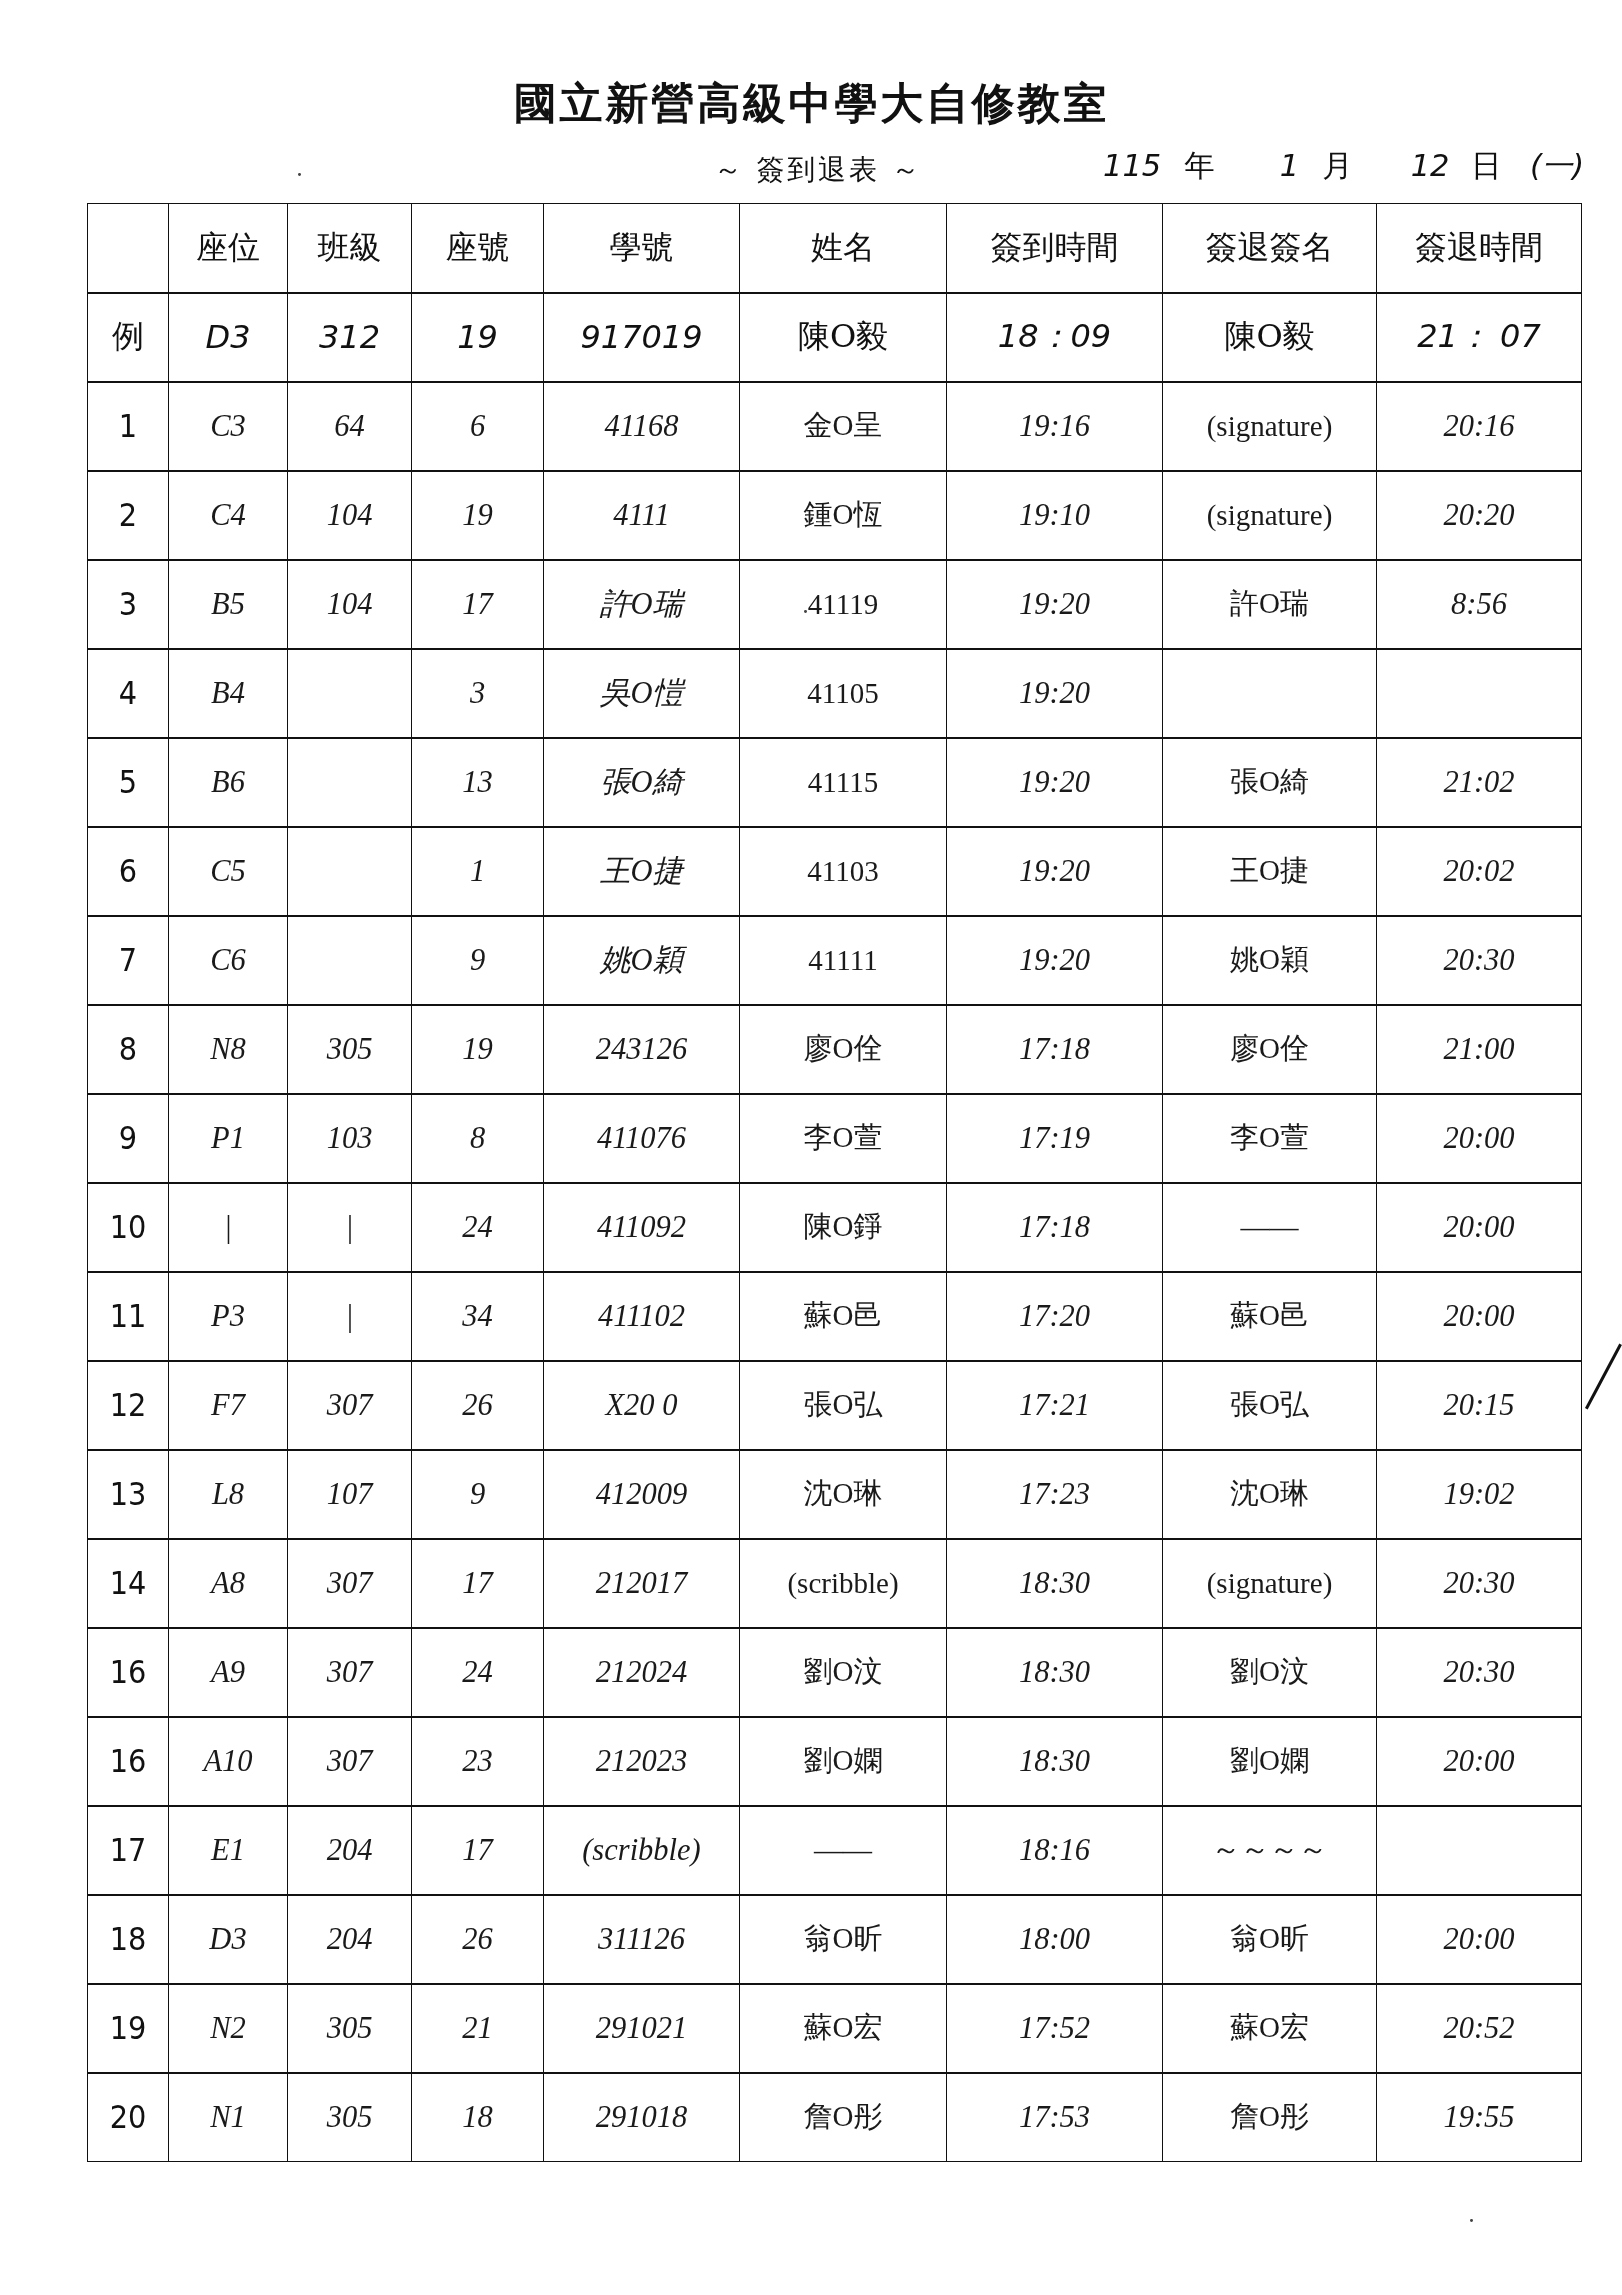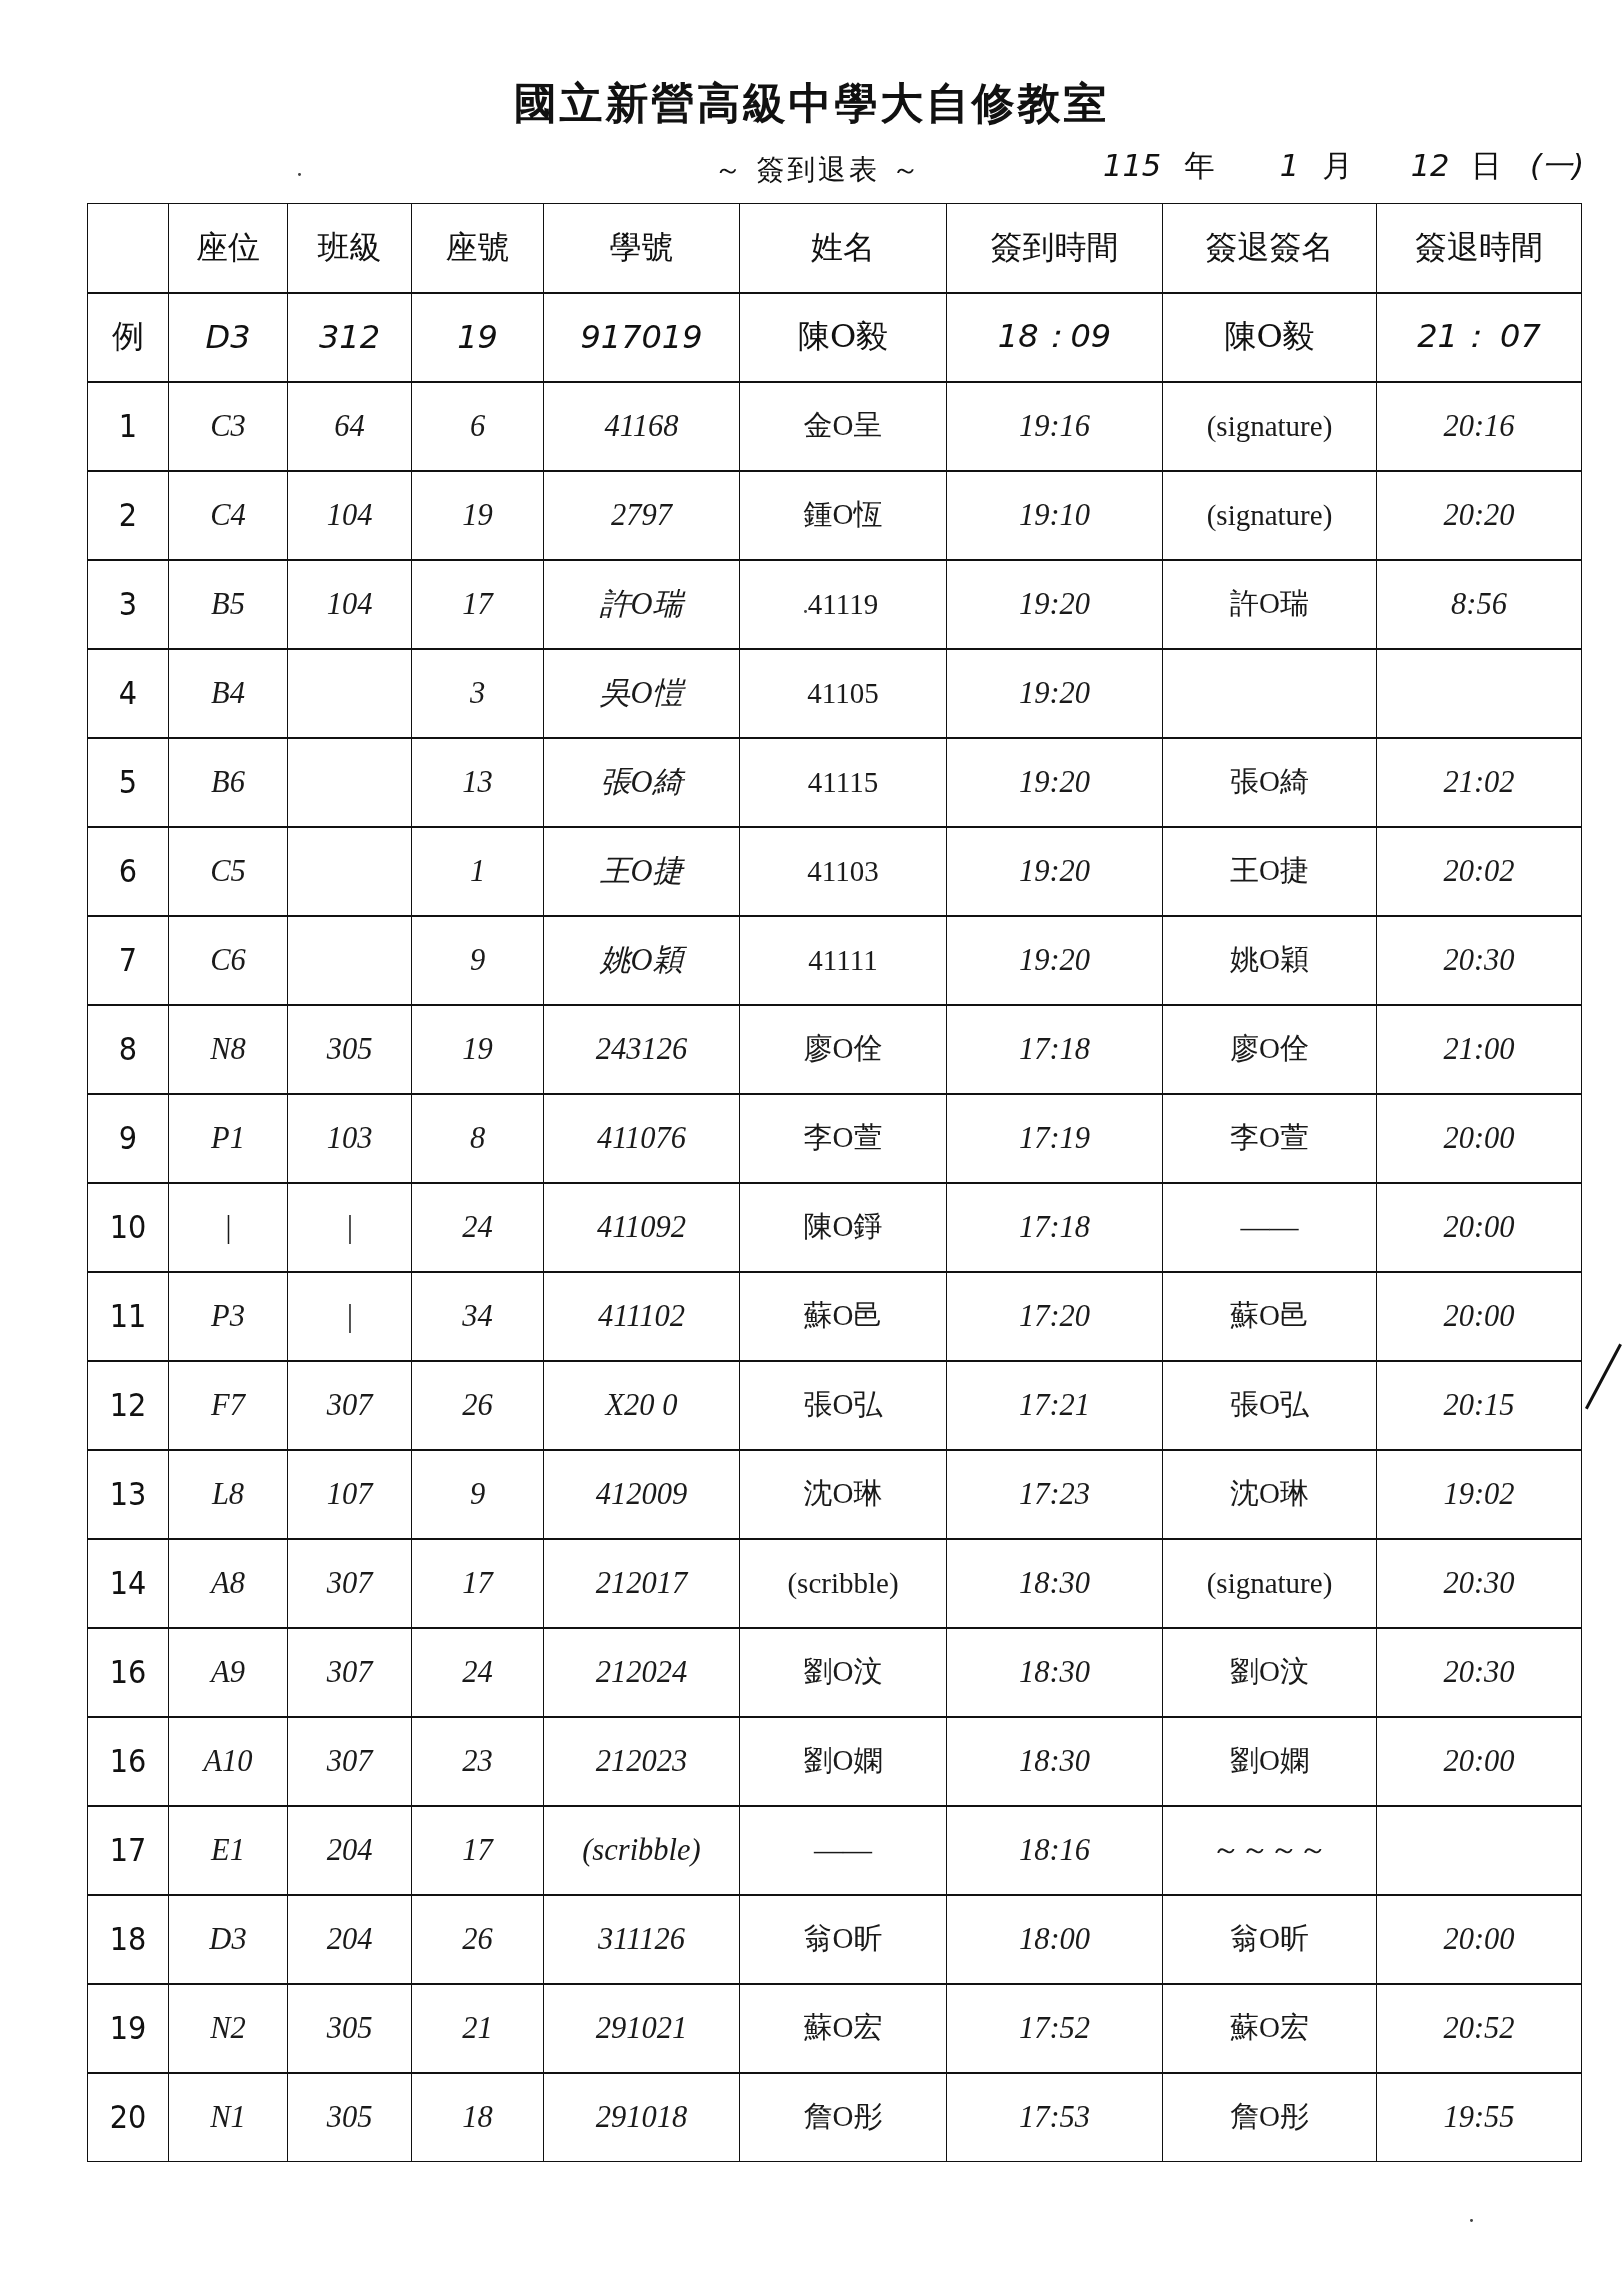--- a/index.html
+++ b/index.html
@@ -117,21 +117,21 @@
         <td class="hw cjk">金O呈</td>
         <td class="hw">19:16</td>
         <td class="hw cjk">(signature)</td>
         <td class="hw">20:16</td>
       </tr>
       <tr class="row-sep">
         <td class="idx">2</td>
         <td class="hw">C4</td>
         <td class="hw">104</td>
         <td class="hw">19</td>
-        <td class="hw">2797</td>
+        <td class="hw">4111</td>
         <td class="hw cjk">鍾O恆</td>
         <td class="hw">19:10</td>
         <td class="hw cjk">(signature)</td>
         <td class="hw">20:20</td>
       </tr>
       <tr class="row-sep">
         <td class="idx">3</td>
         <td class="hw">B5</td>
         <td class="hw">104</td>
         <td class="hw">17</td>

